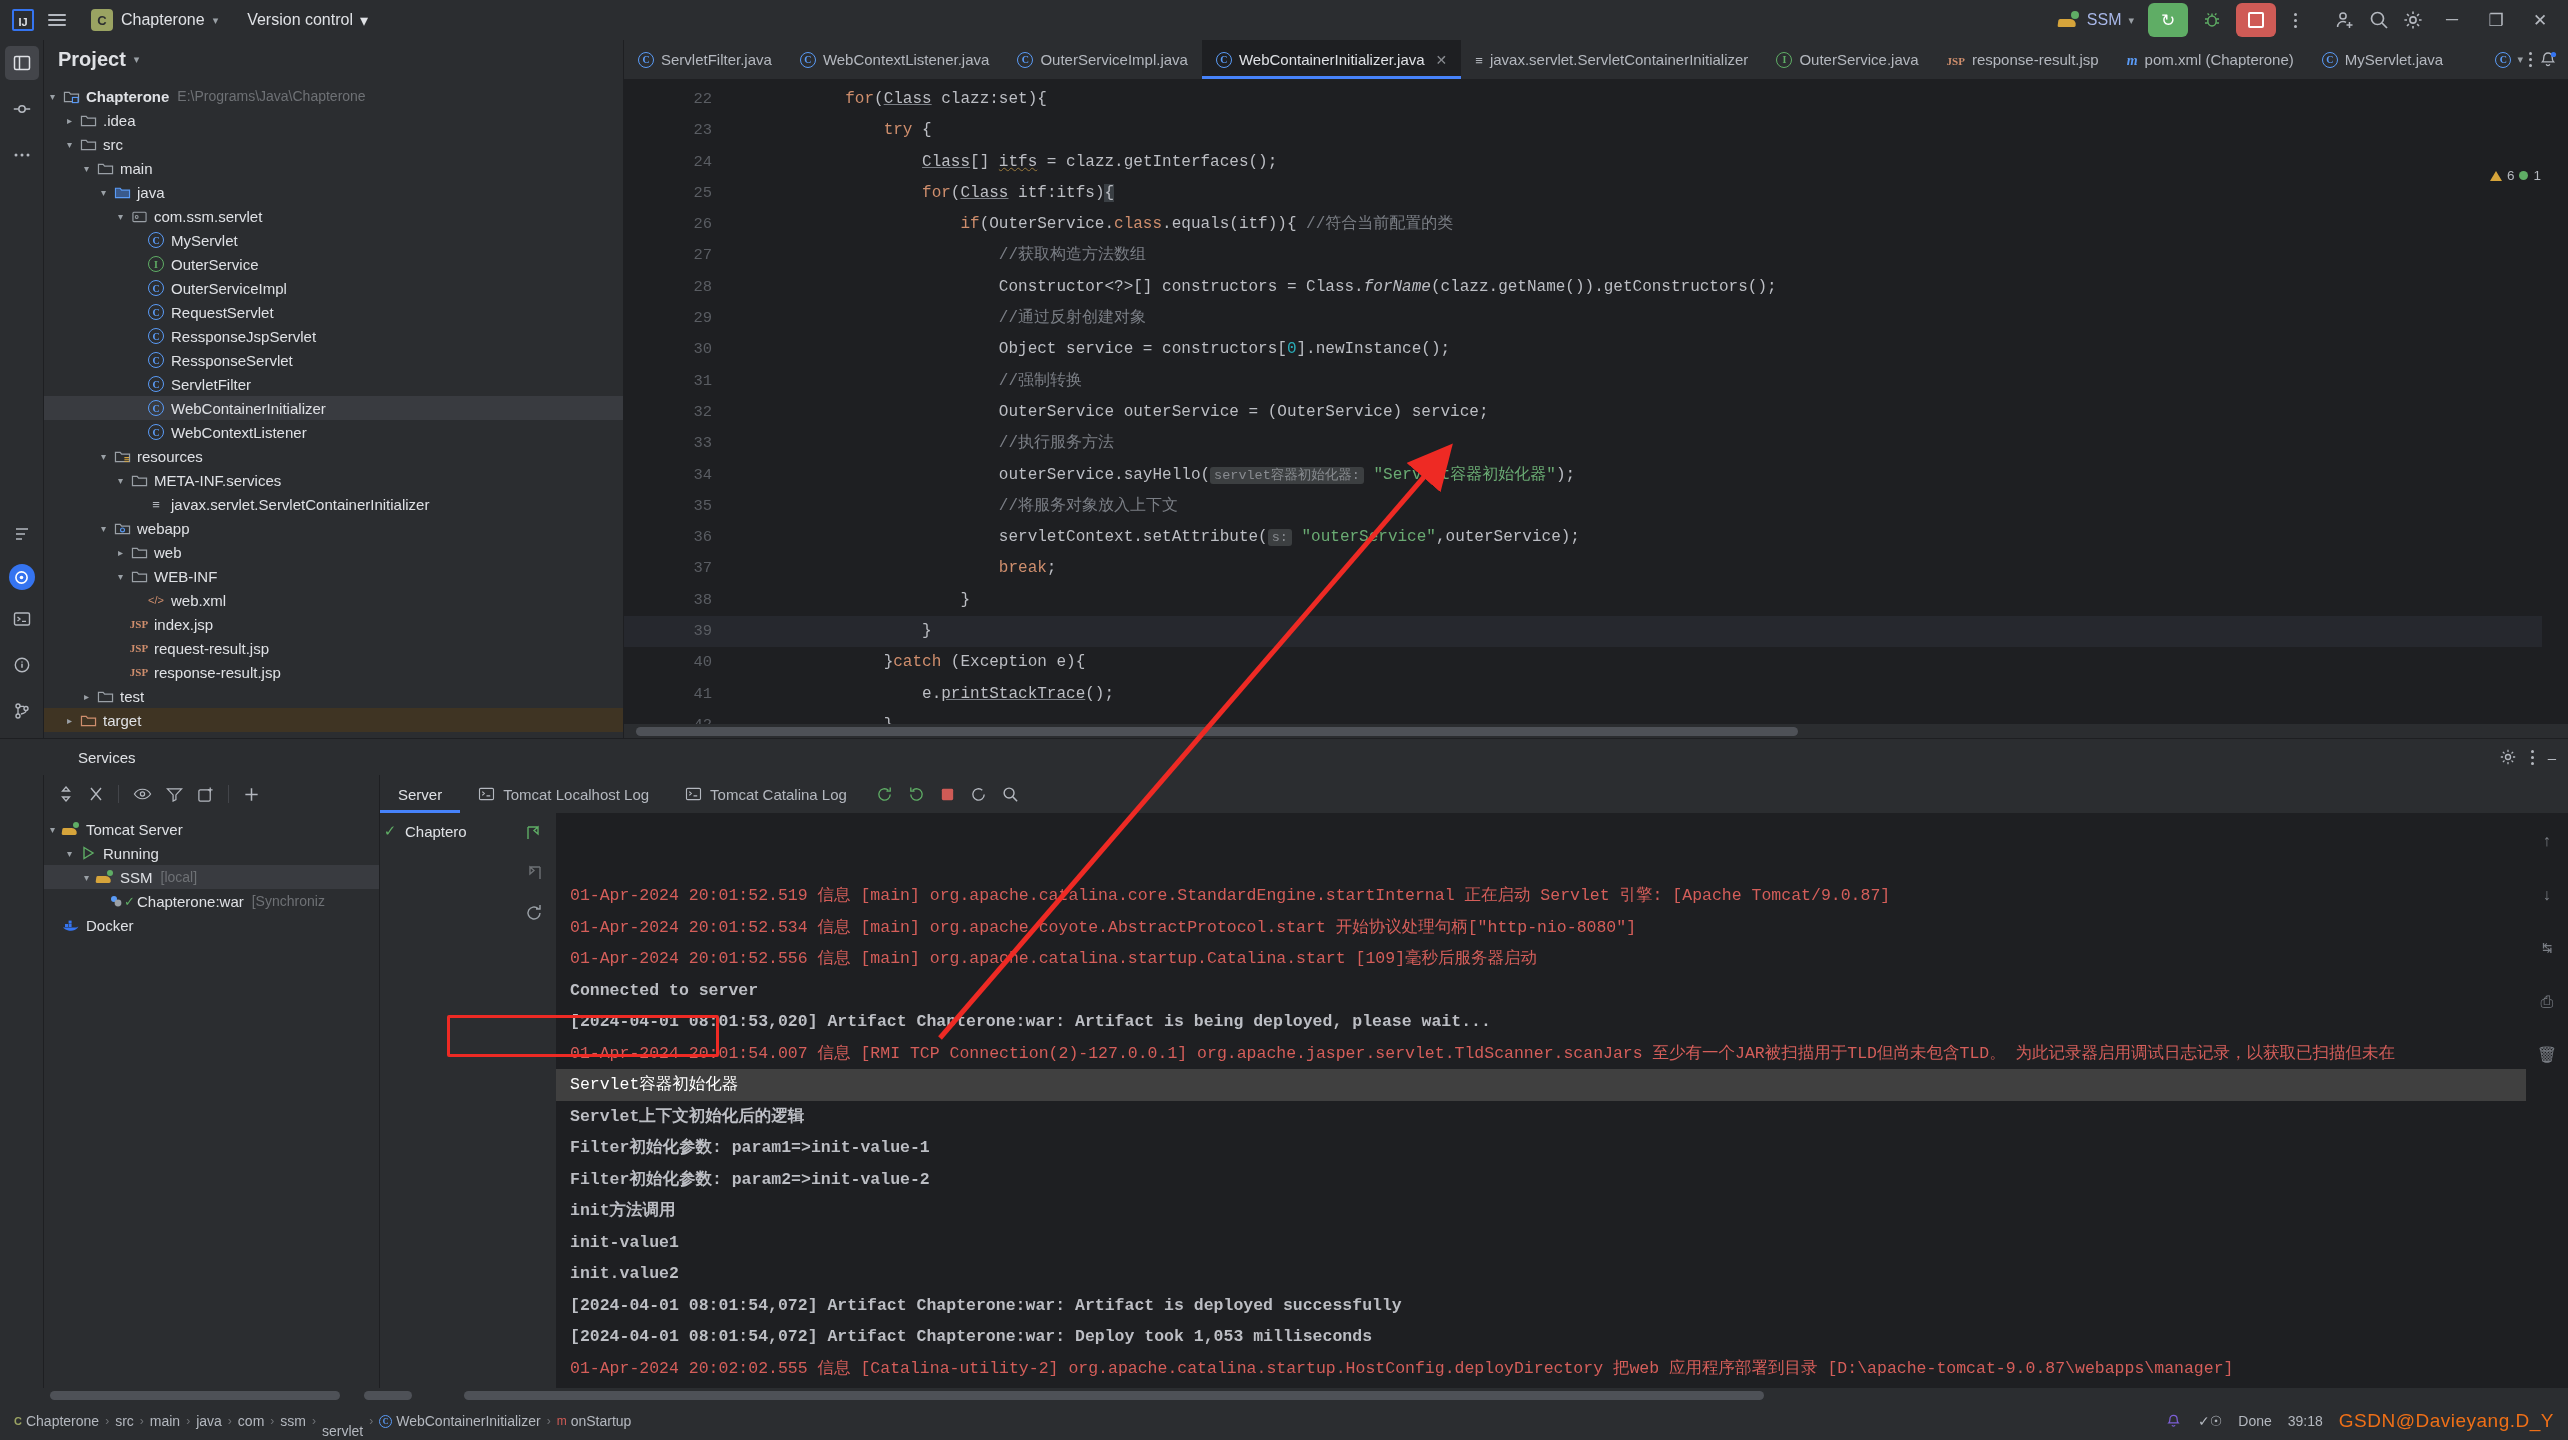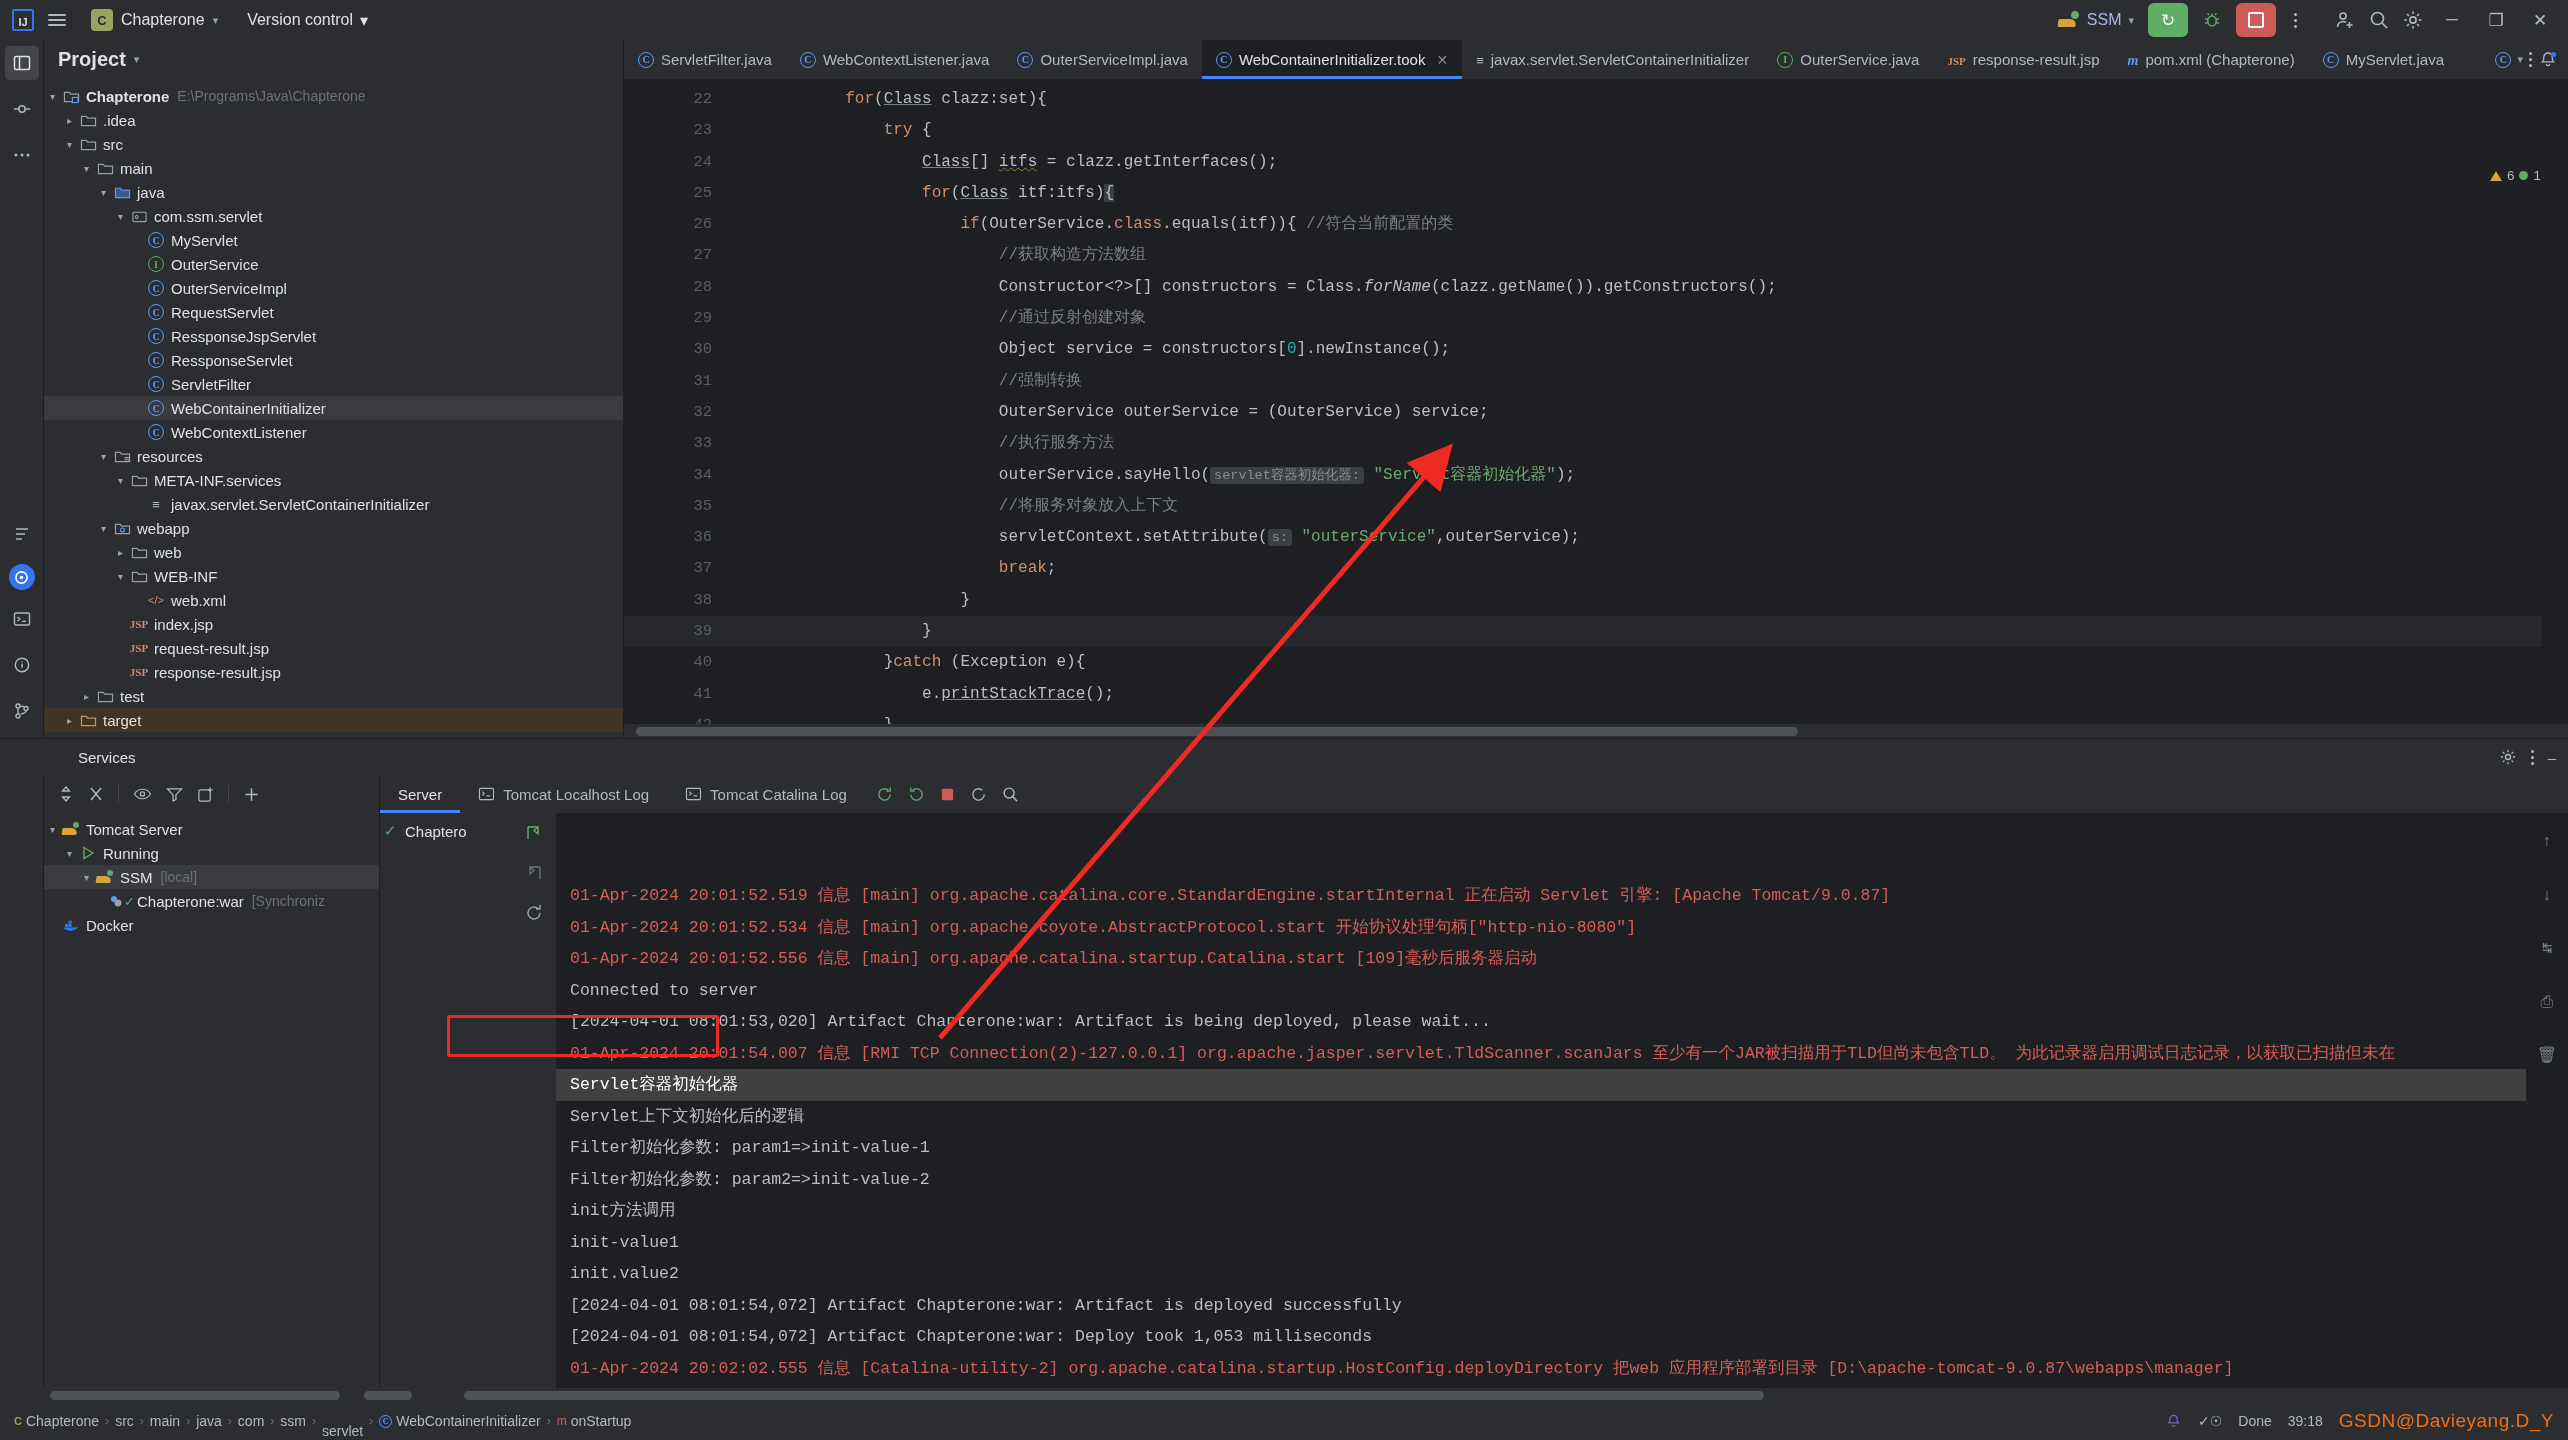--- a/index.html
+++ b/index.html
@@ -198,21 +198,21 @@
 
   .svc-content { flex:1 1 auto; display:flex; min-height:0; }
   .svc-instance { width: 132px; flex:0 0 132px; padding-top: 6px; font-size:15px; overflow:hidden;}
   .svc-vtoolbar { width: 44px; flex:0 0 44px; display:flex;flex-direction:column;align-items:center;gap:20px;padding-top:10px; color:#7a7e85;}
   .console {
     flex:1 1 auto; background:#1e1f22; font-family:"Liberation Mono", monospace; font-size: 16.5px;
     line-height: 31.5px; padding: 4px 0 0 14px; overflow:hidden; white-space: pre; position:relative; min-width:0;
   }
   .logline { height: 31.5px; }
   .log-red { color: #d55e5a; }
-  .log-plain { color: #bcbec4; }
+  .log-plain { color: #bcbec4; font-weight: bold; }
   .log-sel { background: #404040; color:#ffffff; margin-left:-14px; padding-left:14px; }
   .console-right {
     position:absolute; right:0; top:0; bottom:0; width: 42px; background:#1e1f22;
     display:flex;flex-direction:column;align-items:center;gap:22px;padding-top:14px;color:#7a7e85;font-size:16px;
   }
 
   
   .ann-box {
     position: absolute; border: 3px solid #ee2a24; border-radius: 2px; pointer-events:none;
   }
@@ -726,21 +726,21 @@
           <div class="etab">
             <span>
               <span class="cls-ico">C</span>
             </span>
             <span>OuterServiceImpl.java</span>
           </div>
           <div class="etab active">
             <span>
               <span class="cls-ico">C</span>
             </span>
-            <span>WebContainerInitializer.took</span>
+            <span>WebContainerInitializer.java</span>
             <span class="x">✕</span>
           </div>
           <div class="etab">
             <span><span class="lines-ico">≡</span></span>
             <span>javax.servlet.ServletContainerInitializer</span>
           </div>
           <div class="etab">
             <span>
               <span class="iface-ico">I</span>
             </span>

